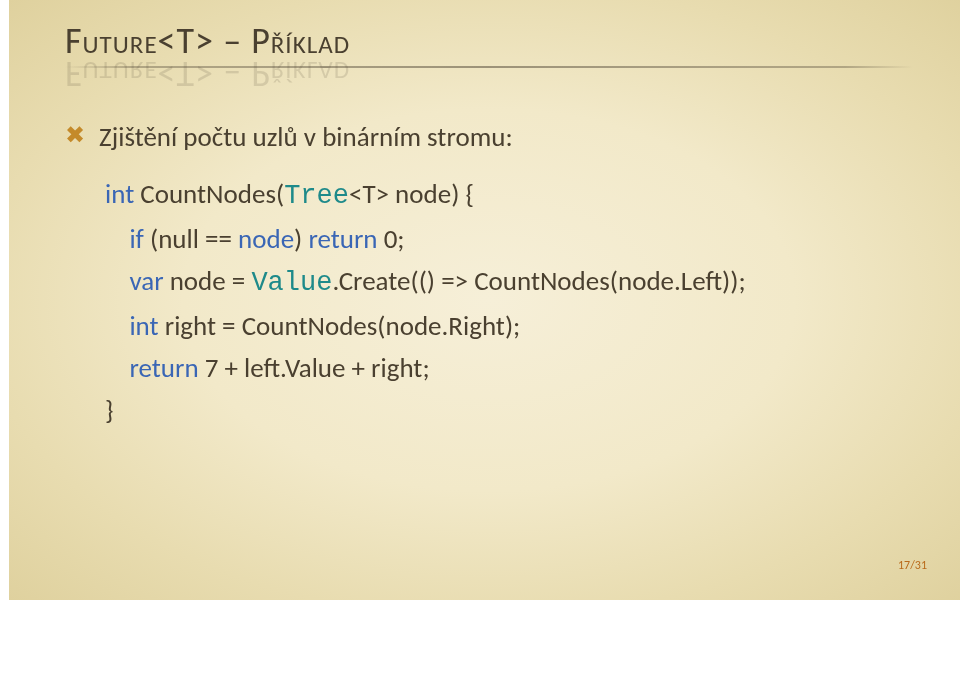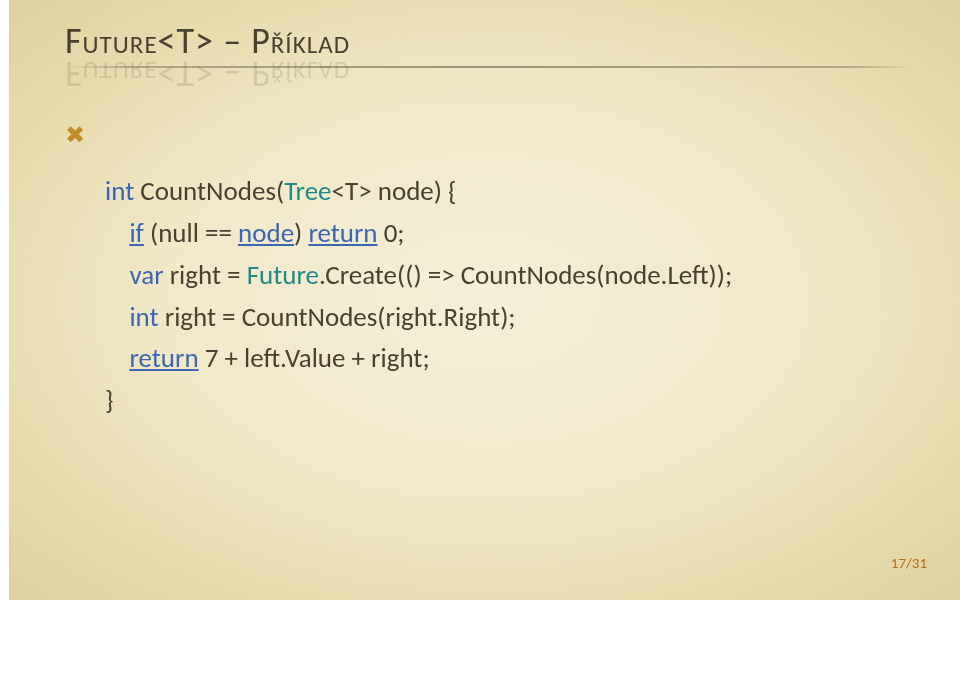--- a/index.html
+++ b/index.html
@@ -70,49 +70,50 @@
   }
   .code {
     margin-top: 16px;
     margin-left: 40px;
     font-size: 27px;
     line-height: 1.55;
     color: #4a4030;
     white-space: pre;
   }
   .kw-type   { color: #3a66b5; }
-  .kw-ctrl   { color: #3a66b5; text-decoration: underline; }
+  .kw-ctrl   { color: #3a66b5; }
   .kw-var    { color: #3a66b5; }
-  .cls       { color: #1e8a8a; }
+  .cls       { color: #1e8a8a; font-family: Liberation Mono, monospace; }
   .page-num {
     position: absolute;
     bottom: 28px;
     right: 42px;
-    font-size: 15px;
+    font-size: 12px;
     color: #b96a1a;
   }
 </style>
 </head>
 <body>
 
 <div class="slide">
 
   <div class="title-wrap">
     <h1 class="title">Future&lt;T&gt; – Příklad</h1>
     <div class="title-reflection">Future&lt;T&gt; – Příklad</div>
     <div class="divider"></div>
   </div>
 
   <div class="body">
     <div class="bullet-row">
       <span class="bullet-icon">✖</span>
+      <span class="bullet-text">Zjištění počtu uzlů v binárním stromu:</span>
     </div>
 
     <div class="code"><span class="kw-type">int</span><span> CountNodes(</span><span class="cls">Tree</span><span>&lt;T&gt; node) {</span>
     <span class="kw-ctrl">if</span><span> (null == </span><span class="kw-ctrl">node</span><span>) </span><span class="kw-ctrl">return</span><span> 0;</span>
-    <span class="kw-var">var</span><span> right = </span><span class="cls">Future</span><span>.Create(() =&gt; CountNodes(node.Left));</span>
-    <span class="kw-type">int</span><span> right = CountNodes(right.Right);</span>
+    <span class="kw-var">var</span><span> node = </span><span class="cls">Value</span><span>.Create(() =&gt; CountNodes(node.Left));</span>
+    <span class="kw-type">int</span><span> right = CountNodes(node.Right);</span>
     <span class="kw-ctrl">return</span><span> 7 + left.Value + right;</span>
 <span>}</span></div>
   </div>
 
   <div class="page-num">17/31</div>
 </div>
 
 </body></html>

